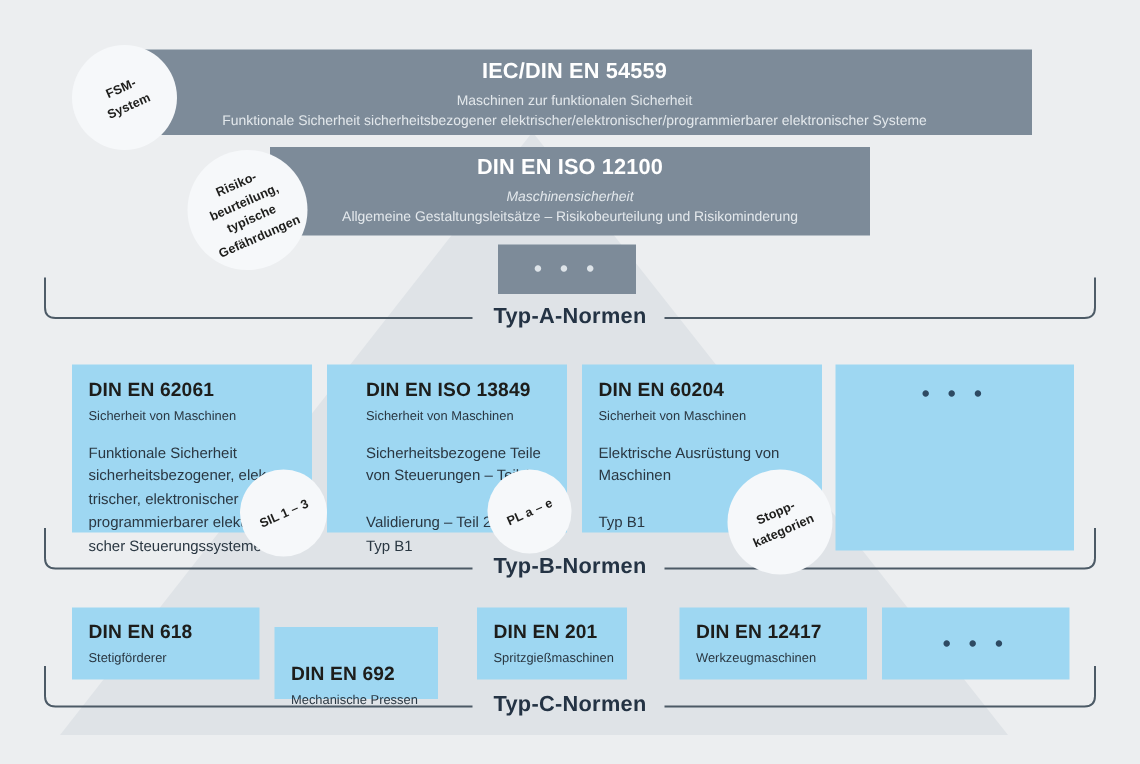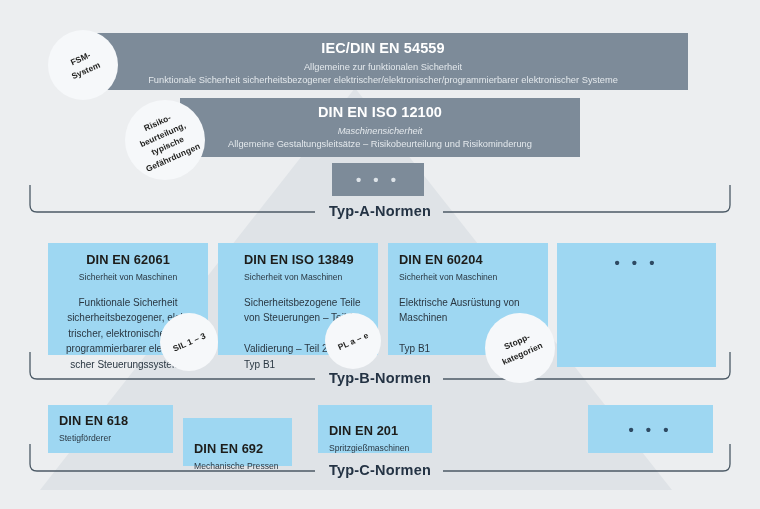--- a/index.html
+++ b/index.html
@@ -86,21 +86,21 @@
 <body>
 
 <div class="stage">
 
   <svg class="bg-triangle" viewBox="0 0 760 509">
     <polygon points="355,88 40,490 672,490" fill="#dfe3e7"></polygon>
   </svg>
 
   <div class="gbox" style="left:78px;top:33px;width:610px;height:57px;padding-top:8px;">
     <div class="gtitle">IEC/DIN EN 54559</div>
-    <div class="gsub" style="margin-top:4px;">Allgemeine zur funktionalen Sicherheit</div>
+    <div class="gsub" style="margin-top:4px;">Maschinen zur funktionalen Sicherheit</div>
     <div class="gsub">Funktionale Sicherheit sicherheitsbezogener elektrischer/elektronischer/programmierbarer elektronischer Systeme</div>
   </div>
 
   <div class="gbox" style="left:180px;top:98px;width:400px;height:59px;padding-top:7px;">
     <div class="gtitle">DIN EN ISO 12100</div>
     <div class="gsub" style="margin-top:4px;font-style:italic;">Maschinensicherheit</div>
     <div class="gsub">Allgemeine Gestaltungsleitsätze – Risikobeurteilung und Risikominderung</div>
   </div>
 
   <div class="dots-grey" style="left:332px;top:163px;width:92px;height:33px;">
@@ -119,21 +119,21 @@
   </div>
 
   <div class="bracket" style="left:0;top:0;width:760px;height:509px;">
     <svg width="760" height="509" style="position:absolute;left:0;top:0;">
       <path d="M30,185 L30,205 Q30,212 37,212 L315,212" fill="none" stroke="#4c5a66" stroke-width="1.3"></path>
       <path d="M730,185 L730,205 Q730,212 723,212 L443,212" fill="none" stroke="#4c5a66" stroke-width="1.3"></path>
     </svg>
   </div>
   <div class="blabel" style="left:380px;top:203px;">Typ-A-Normen</div>
 
-  <div class="bbox" style="left:48px;top:243px;width:160px;height:112px;text-align:center;">
+  <div class="bbox" style="left:48px;top:243px;width:160px;height:112px;">
     <div class="btitle">DIN EN 62061</div>
     <div class="bsub">Sicherheit von Maschinen</div>
     <div class="bpara" style="white-space:pre-line;">Funktionale Sicherheit sicherheitsbezogener, elek-
 trischer, elektronischer und
 programmierbarer elektroni-
 scher Steuerungssysteme</div>
   </div>
 
   <div class="bbox" style="left:218px;top:243px;width:160px;height:112px;padding-left:26px;">
     <div class="btitle">DIN EN ISO 13849</div>
@@ -178,23 +178,27 @@
   <div class="blabel" style="left:380px;top:370px;">Typ-B-Normen</div>
 
   <div class="bbox" style="left:48px;top:405px;width:125px;height:48px;padding-top:9px;">
     <div class="btitle">DIN EN 618</div>
     <div class="bsub">Stetigförderer</div>
   </div>
   <div class="bbox" style="left:183px;top:418px;width:109px;height:48px;padding-top:24px;">
     <div class="btitle">DIN EN 692</div>
     <div class="bsub">Mechanische Pressen</div>
   </div>
-  <div class="bbox" style="left:318px;top:405px;width:114px;height:48px;padding-top:19px;">
+  <div class="bbox" style="left:318px;top:405px;width:100px;height:48px;padding-top:9px;">
     <div class="btitle">DIN EN 201</div>
     <div class="bsub">Spritzgießmaschinen</div>
+  </div>
+  <div class="bbox" style="left:453px;top:405px;width:125px;height:48px;padding-top:9px;">
+    <div class="btitle">DIN EN 12417</div>
+    <div class="bsub">Werkzeugmaschinen</div>
   </div>
   <div class="dots-blue" style="left:588px;top:405px;width:125px;height:48px;">
     <span class="d">• • •</span>
   </div>
 
   <div class="bracket" style="left:0;top:0;width:760px;height:509px;">
     <svg width="760" height="509" style="position:absolute;left:0;top:0;">
       <path d="M30,444 L30,464 Q30,471 37,471 L315,471" fill="none" stroke="#4c5a66" stroke-width="1.3"></path>
       <path d="M730,444 L730,464 Q730,471 723,471 L443,471" fill="none" stroke="#4c5a66" stroke-width="1.3"></path>
     </svg>

